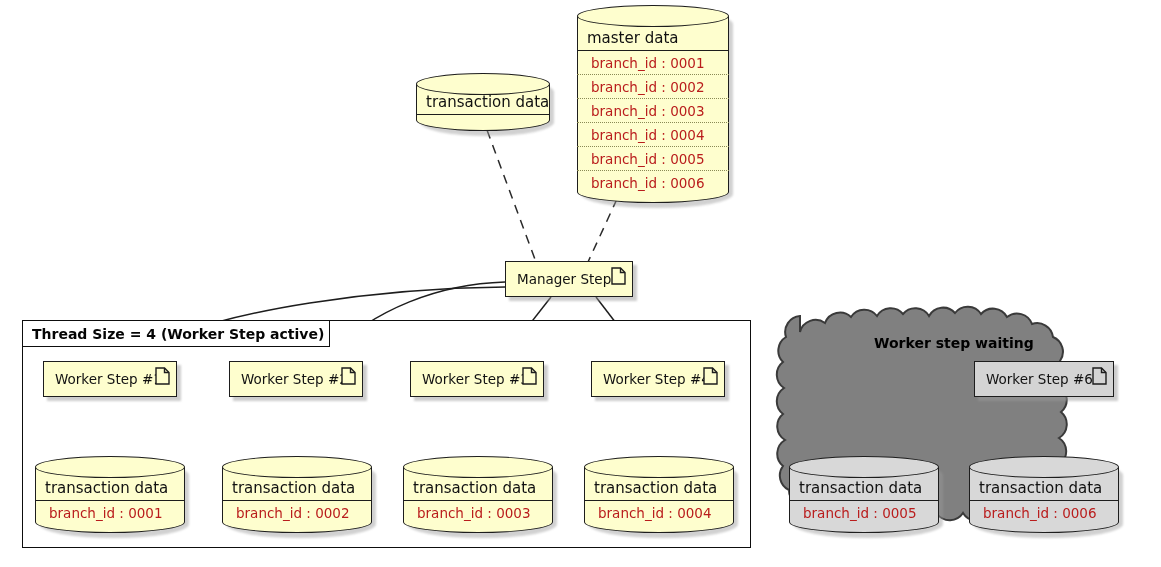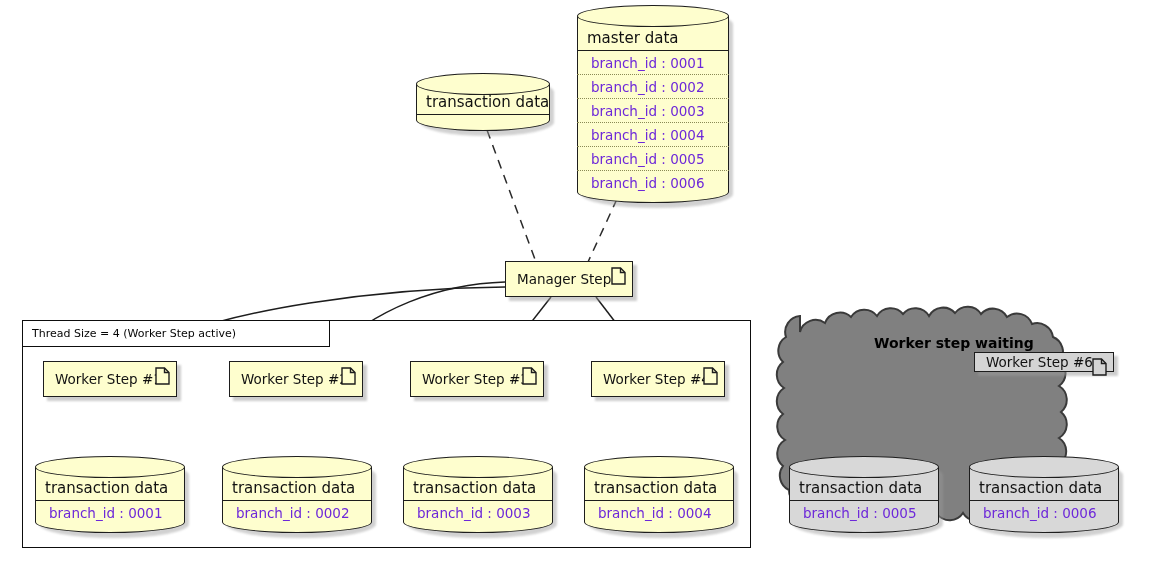--- a/index.html
+++ b/index.html
@@ -37,21 +37,21 @@
   .db .content{
       position:absolute;left:0;right:0;top:14px;bottom:8px;
       display:flex;flex-direction:column;z-index:3;
   }
   .db .title{
       font-size:15px;color:#111;padding:2px 8px 3px 10px;
       white-space:nowrap;
   }
   .db .sep-strong{height:0;border-top:1.4px solid #1d1d1d;margin:0 0 0 0;}
   .db .row{
-      font-size:13.5px;color:#6d28d9;padding:3.5px 8px 3.5px 14px;white-space:nowrap;
+      font-size:13.5px;color:#b91c1c;padding:3.5px 8px 3.5px 14px;white-space:nowrap;
   }
   .db .sep-dot{height:0;border-top:1.2px dotted #8a8a55;}
   
   .db.gray .body,.db.gray .top,.db.gray .bottom{background:#D8D8D8;}
 
   
   .step{position:absolute;box-sizing:border-box;}
   .step .sh{position:absolute;left:4px;top:4px;width:100%;height:100%;
       background:#9d9d9d;opacity:.5;filter:blur(1px);}
   .step .bx{
@@ -66,21 +66,21 @@
   
   .frame{position:absolute;box-sizing:border-box;border:1.7px solid #0d0d0d;background:#ffffff;}
   .frame .fsh{position:absolute;left:5px;top:5px;width:100%;height:100%;
       background:#9d9d9d;opacity:.5;filter:blur(1px);z-index:-1;}
   .frame-tab{
       position:absolute;left:0;top:0;height:26px;
       box-sizing:border-box;background:#ffffff;
       border-right:1.7px solid #0d0d0d;border-bottom:1.7px solid #0d0d0d;
       display:flex;align-items:center;
   }
-  .frame-tab .ft{font-size:11px;font-weight:normal;color:#050505;padding:0 2px 0 9px;white-space:nowrap;}
+  .frame-tab .ft{font-size:14px;font-weight:bold;color:#050505;padding:0 2px 0 9px;white-space:nowrap;}
 
   
   .cloud-label{
       position:absolute;font-size:14px;font-weight:bold;color:#000000;
       white-space:nowrap;z-index:4;
   }
 </style>
 </head>
 <body>
 
@@ -308,21 +308,21 @@
       <div class="top"></div>
     </div>
     <div class="content" style="top:21px;">
       <div class="title">transaction data</div>
       <div class="sep-strong"></div>
       <div class="row">branch_id : 0004</div>
     </div>
   </div>
 
 
-  <div class="step gray" style="left:974px;top:352px;width:140px;height:20px;">
+  <div class="step gray" style="left:974px;top:361px;width:140px;height:36px;">
     <div class="sh"></div>
     <div class="bx">
       <span class="lbl">Worker Step #6</span>
       <svg class="doc-ico" viewBox="0 0 15 18">
         <path d="M1,1 H9.5 L14,5.5 V17 H1 Z" fill="#D4D4D4" stroke="#1d1d1d" stroke-width="1.4"></path>
         <path d="M9.5,1 V5.5 H14" fill="none" stroke="#1d1d1d" stroke-width="1.4"></path>
       </svg>
     </div>
   </div>
 

